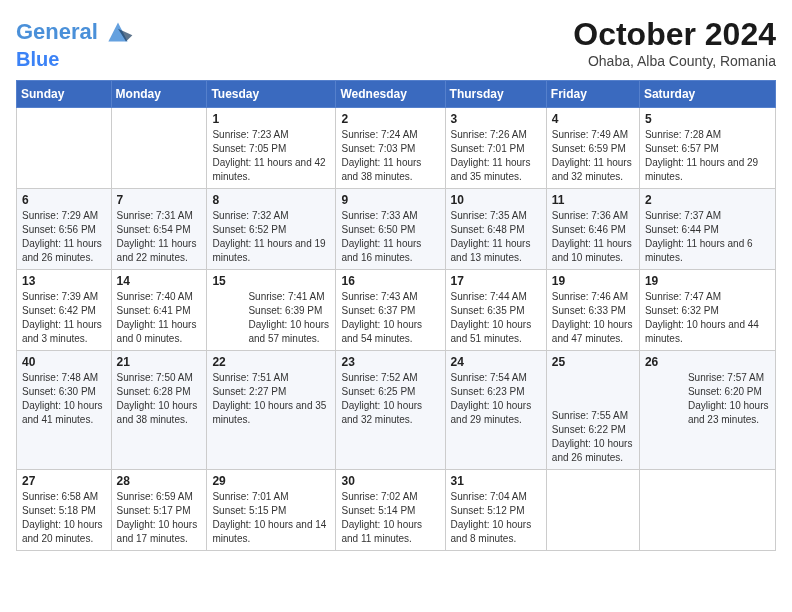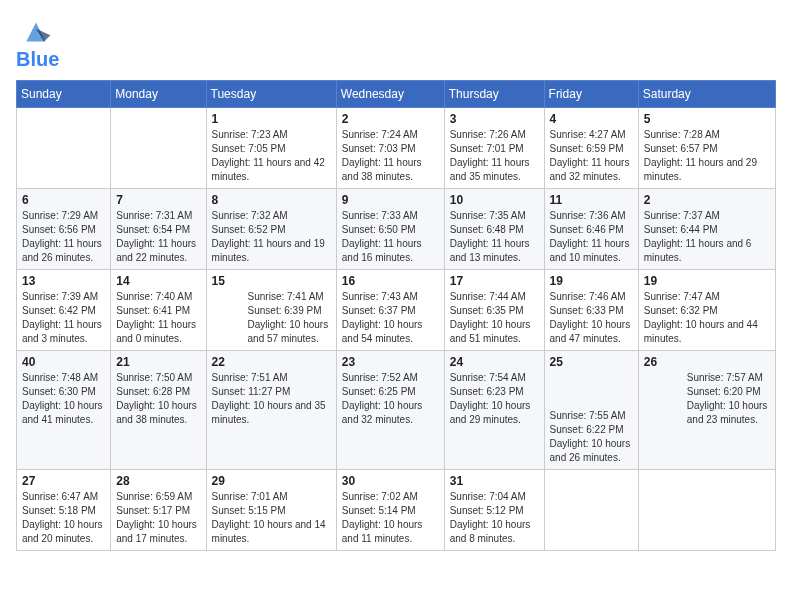--- a/index.html
+++ b/index.html
@@ -50,21 +50,21 @@
       width: 100%;
       border-collapse: collapse;
       font-size: 11px;
     }
     thead tr th {
       background-color: #3a6abf;
       color: #fff;
       padding: 6px 4px;
       text-align: left;
       font-size: 12px;
-      font-weight: normal;
+      font-weight: bold;
       border: 1px solid #5580cc;
     }
     tbody tr td {
       border: 1px solid #ccc;
       padding: 4px 5px;
       vertical-align: top;
       color: #222;
       background: #fff;
       min-height: 80px;
       height: 80px;
@@ -86,27 +86,34 @@
       background: #fff !important;
     }
   </style>
 </head>
 <body>
 
 <div class="header">
   <div class="logo">
     <div>
       <div style="display:flex;align-items:center;">
+        <div class="logo-text">
+          <span>General</span>
+        </div>
         <svg class="logo-icon" viewBox="0 0 40 32" xmlns="http://www.w3.org/2000/svg">
           <polygon points="8,28 20,4 32,28" fill="#4a90d9" opacity="0.85"></polygon>
           <polygon points="20,12 30,28 38,20" fill="#1a3a5c" opacity="0.7"></polygon>
         </svg>
       </div>
       <div class="logo-text" style="color:#3b82f6;font-size:20px;">Blue</div>
     </div>
+  </div>
+  <div class="title-block">
+    <div class="month-title">October 2024</div>
+    <div class="location">Ohaba, Alba County, Romania</div>
   </div>
 </div>
 
 <table>
   <thead>
     <tr id="weekday-header">
     <th>Sunday</th>
         <th>Monday</th>
         <th>Tuesday</th>
         <th>Wednesday</th>
@@ -132,21 +139,21 @@
 Daylight: 11 hours and 38 minutes.</div>
         </td>
         <td>
           <div class="cell-day">3</div>
           <div class="cell-info" style="white-space: pre-line;">Sunrise: 7:26 AM
 Sunset: 7:01 PM
 Daylight: 11 hours and 35 minutes.</div>
         </td>
         <td>
           <div class="cell-day">4</div>
-          <div class="cell-info" style="white-space: pre-line;">Sunrise: 4:27 AM
+          <div class="cell-info" style="white-space: pre-line;">Sunrise: 7:49 AM
 Sunset: 6:59 PM
 Daylight: 11 hours and 32 minutes.</div>
         </td>
         <td>
           <div class="cell-day">5</div>
           <div class="cell-info" style="white-space: pre-line;">Sunrise: 7:28 AM
 Sunset: 6:57 PM
 Daylight: 11 hours and 29 minutes.</div>
         </td>
       </tr>
@@ -247,21 +254,21 @@
         </td>
         <td>
           <div class="cell-day">21</div>
           <div class="cell-info" style="white-space: pre-line;">Sunrise: 7:50 AM
 Sunset: 6:28 PM
 Daylight: 10 hours and 38 minutes.</div>
         </td>
         <td>
           <div class="cell-day">22</div>
           <div class="cell-info" style="white-space: pre-line;">Sunrise: 7:51 AM
-Sunset: 11:27 PM
+Sunset: 2:27 PM
 Daylight: 10 hours and 35 minutes.</div>
         </td>
         <td>
           <div class="cell-day">23</div>
           <div class="cell-info" style="white-space: pre-line;">Sunrise: 7:52 AM
 Sunset: 6:25 PM
 Daylight: 10 hours and 32 minutes.</div>
         </td>
         <td>
           <div class="cell-day">24</div>
@@ -278,21 +285,21 @@
         <td>
           <div class="cell-day">26</div>
           <div class="cell-info" style="white-space: pre-line; margin-left: 43px;">Sunrise: 7:57 AM
 Sunset: 6:20 PM
 Daylight: 10 hours and 23 minutes.</div>
         </td>
       </tr>
       <tr>
         <td>
           <div class="cell-day">27</div>
-          <div class="cell-info" style="white-space: pre-line;">Sunrise: 6:47 AM
+          <div class="cell-info" style="white-space: pre-line;">Sunrise: 6:58 AM
 Sunset: 5:18 PM
 Daylight: 10 hours and 20 minutes.</div>
         </td>
         <td>
           <div class="cell-day">28</div>
           <div class="cell-info" style="white-space: pre-line;">Sunrise: 6:59 AM
 Sunset: 5:17 PM
 Daylight: 10 hours and 17 minutes.</div>
         </td>
         <td>

